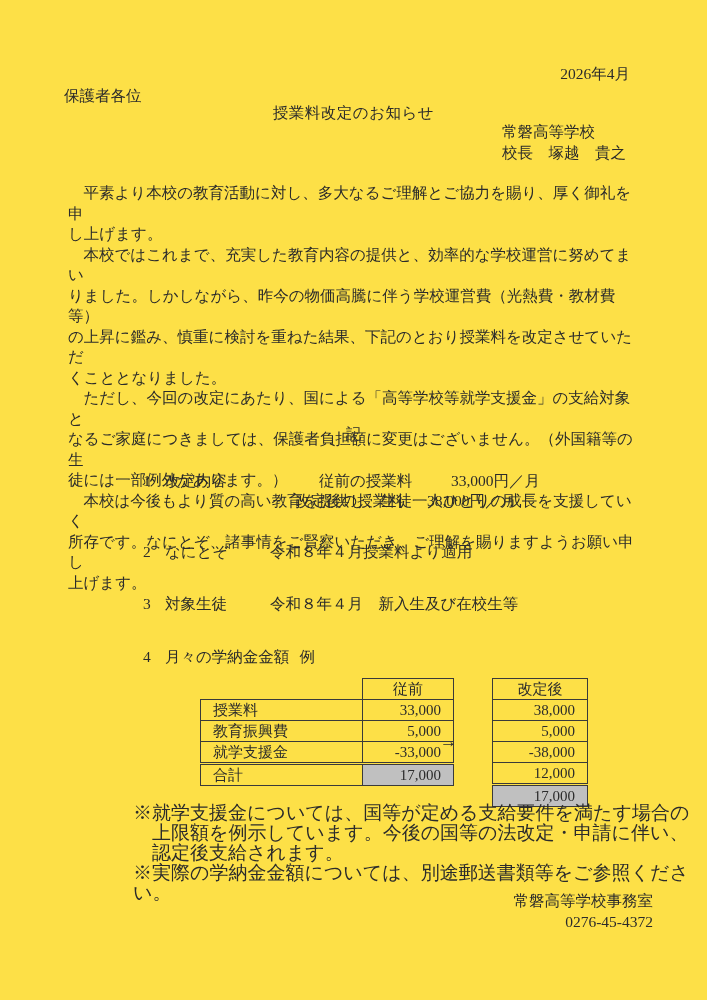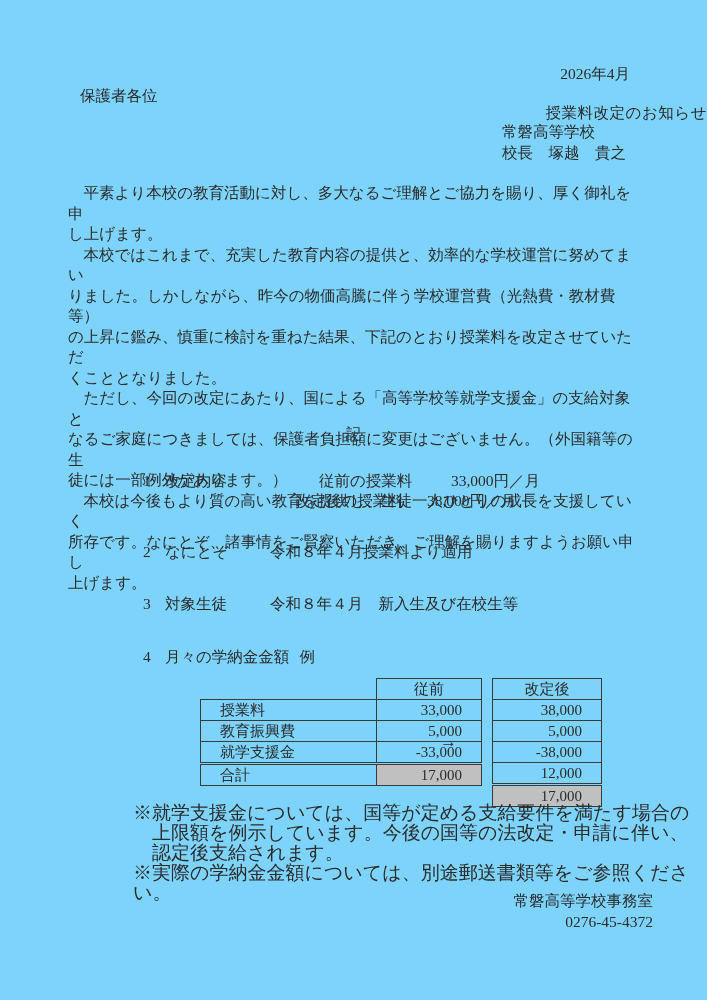--- a/index.html
+++ b/index.html
@@ -1,43 +1,43 @@
 <!DOCTYPE html>
 <html lang="ja"><head>
 <meta charset="utf-8">
 <style>
   html,body{margin:0;padding:0;background:#888;}
   .page{
     position:relative;
     width:707px;height:1000px;
     margin:0 auto;
-    background:#7dd3fc;
+    background:#fde047;
     font-family:"Liberation Serif","DejaVu Serif",serif;
     color:#2b2b2b;
     font-size:15.5px;
     overflow:hidden;
   }
   .abs{position:absolute;}
   .pre{white-space:pre-line;}
   .date{top:64px;right:77px;}
-  .recipient{top:86px;left:80px;}
-  .doc-title{top:103px;left:0;width:707px;text-align:right;letter-spacing:.5px;}
+  .recipient{top:86px;left:64px;}
+  .doc-title{top:103px;left:0;width:707px;text-align:center;letter-spacing:.5px;}
   .sender{top:121px;left:502px;line-height:21px;}
   .body-text{top:183px;left:68px;width:578px;line-height:20.5px;}
   .ki{top:424px;left:0;width:707px;text-align:center;}
   .item{left:143px;line-height:20px;}
   .item .row{display:flex;}
   .item .no{width:22px;flex:0 0 22px;}
   .item1-label{width:130px;flex:0 0 130px;}
   .item23-label{width:105px;flex:0 0 105px;}
   .sub .name{display:inline-block;width:128px;}
   .item4-gap{display:inline-block;width:10px;}
   .tables{top:678px;left:0;width:707px;height:120px;}
   table{border-collapse:collapse;table-layout:fixed;font-size:15px;}
-  td{height:20px;padding:0 19px;line-height:18px;}
+  td{height:20px;padding:0 12px;line-height:18px;}
   .fee-left{position:absolute;left:200px;top:0;}
   .fee-left td,.fee-right td{border:1.5px solid #3a3a3a;}
   .fee-left td.empty{border:none;background:transparent;}
   td.lbl{width:137px;text-align:left;}
   td.val{width:66px;text-align:right;}
   td.hdr{text-align:center;}
   tr.total td{border-top:3px double #3a3a3a;}
   td.gray{background:#c0c0c0;}
   .fee-right{position:absolute;left:492px;top:0;}
   .fee-right td{width:70px;}

